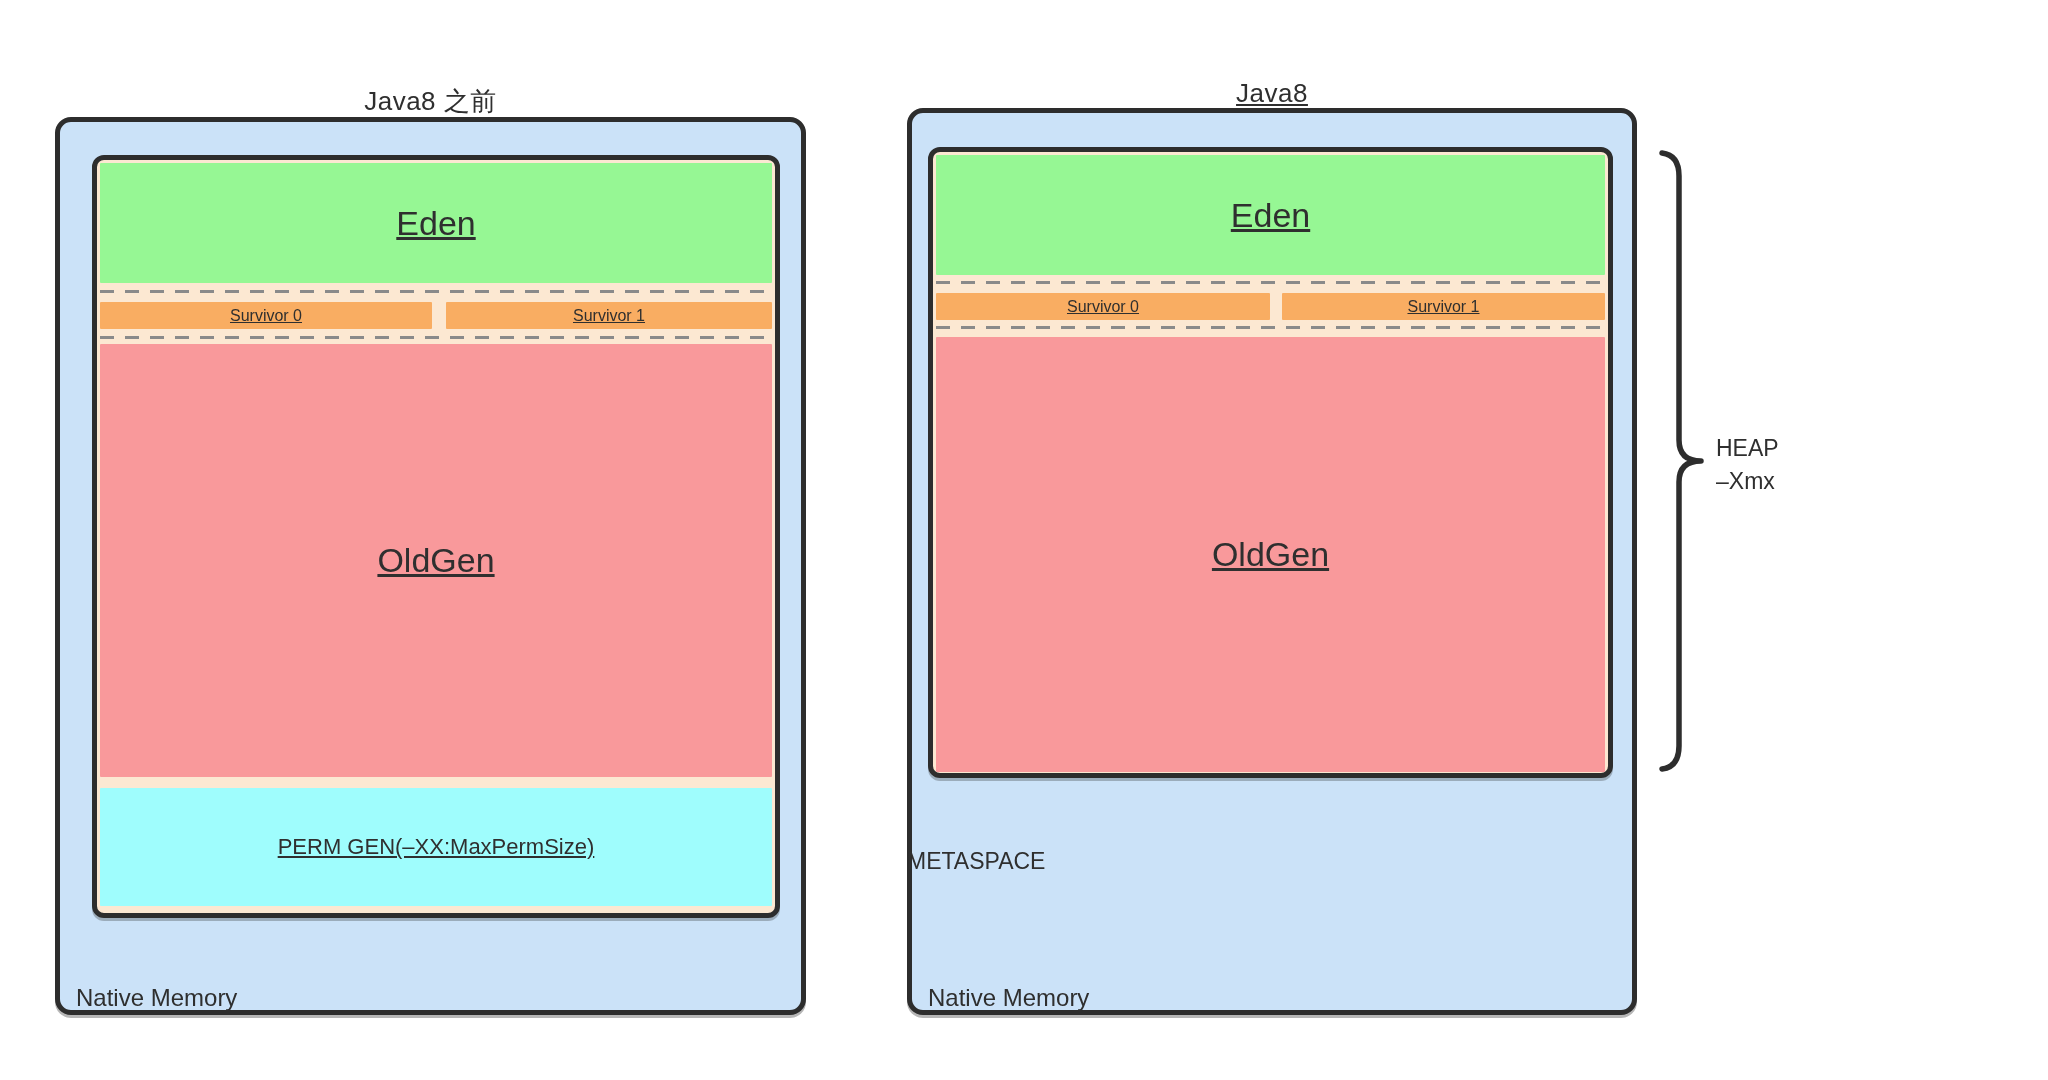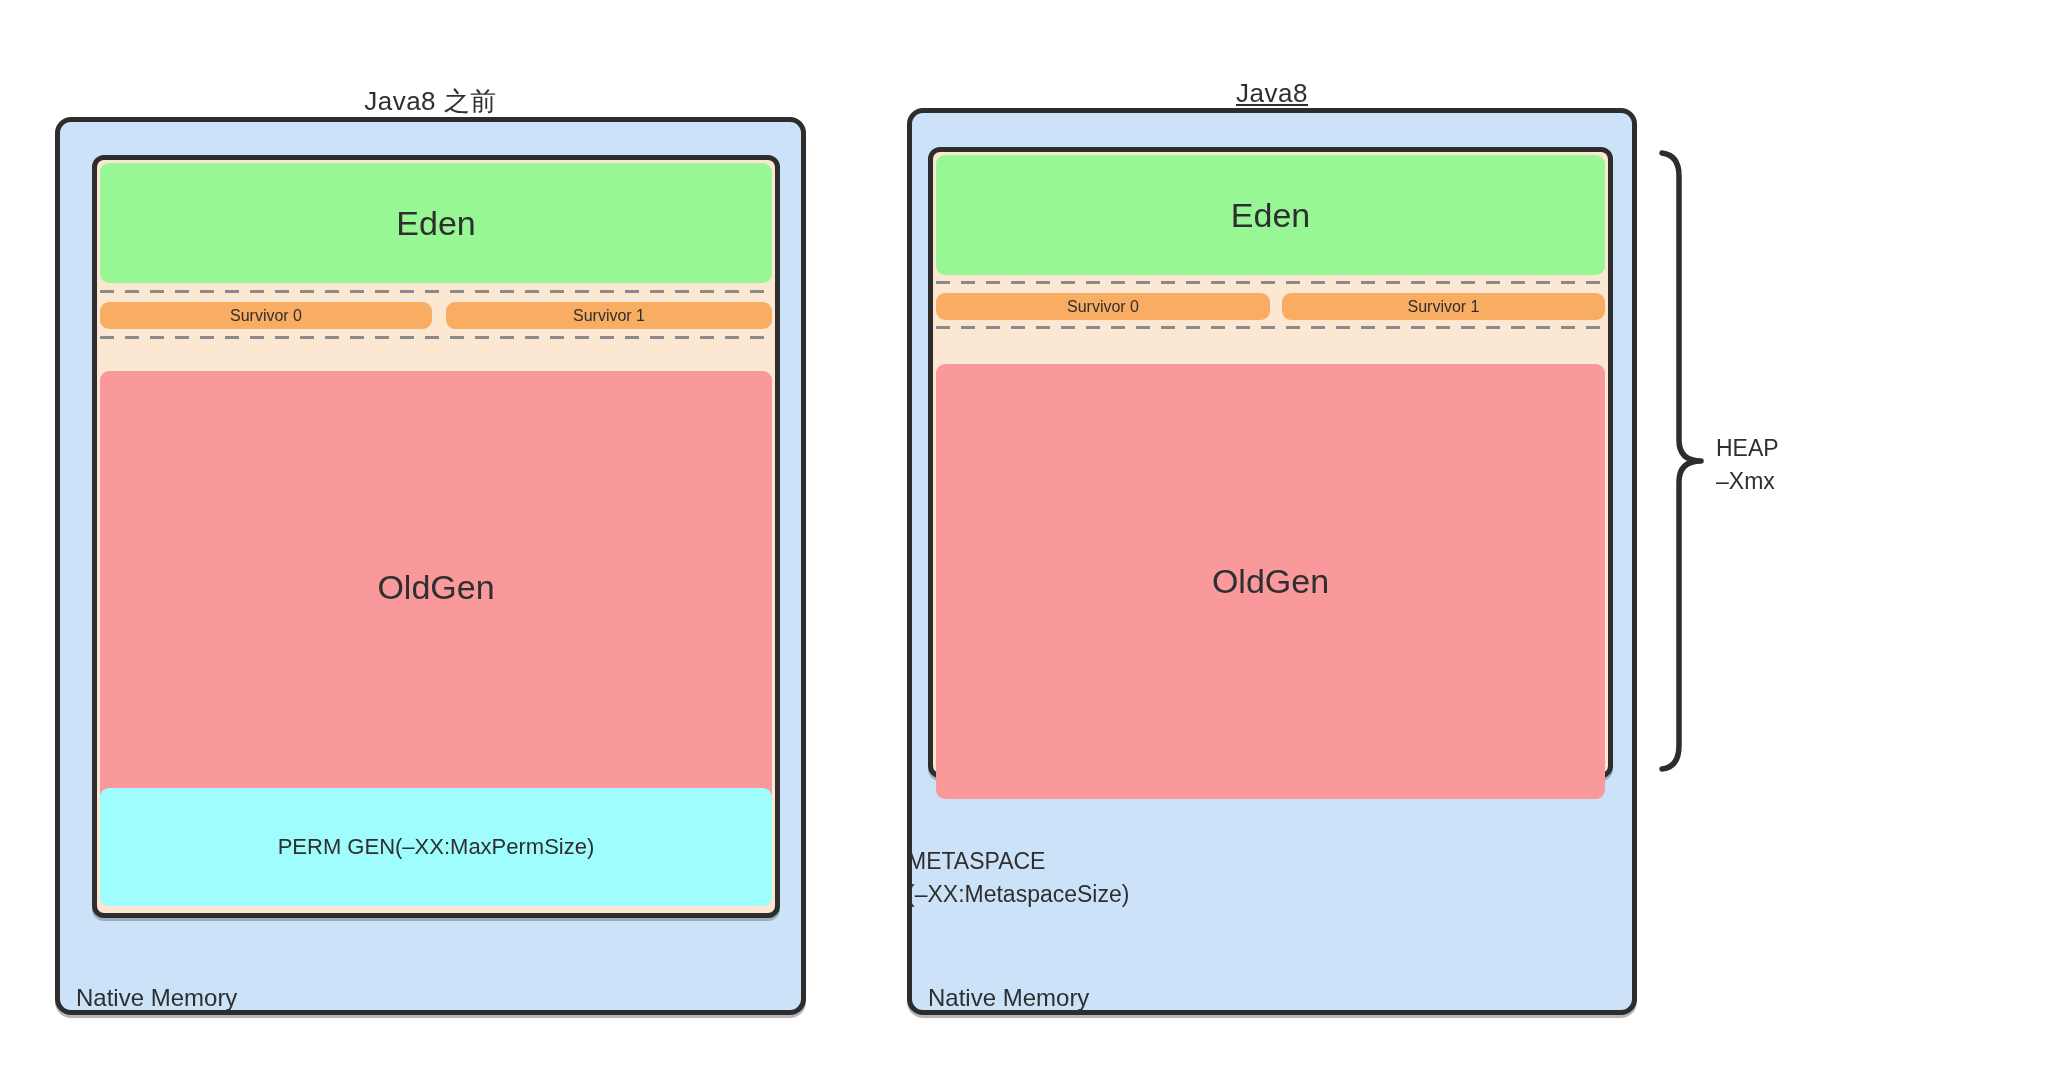--- a/index.html
+++ b/index.html
@@ -26,27 +26,28 @@
     border-radius:16px;
     box-shadow:0 3px 0 rgba(45,45,45,.35);
   }
   .inner-box{
     background:var(--heap-fill);
     border:5px solid var(--border);
     border-radius:12px;
     box-shadow:0 3px 0 rgba(45,45,45,.3);
   }
   .region{
-    border-radius:9px;
+    border-radius:1px;
     display:flex;align-items:center;justify-content:center;
     text-align:center;
+    text-decoration:underline;
   }
   .eden{background:var(--eden-fill);font-size:34px;}
   .survivor{background:var(--survivor-fill);font-size:16px;}
-  .oldgen{background:var(--oldgen-fill);font-size:34px;margin-top:27px;}
+  .oldgen{background:var(--oldgen-fill);font-size:34px;}
   .permgen{background:var(--permgen-fill);font-size:22px;flex-direction:row;line-height:30px;}
   .dashed-line{
     height:3px;
     background:repeating-linear-gradient(90deg,var(--dash) 0 14px,transparent 14px 25px);
   }
   .native-label{font-size:24px;}
   .metaspace-label{font-size:23px;text-align:left;line-height:33px;}
   .brace-label{font-size:23px;line-height:33px;}
   svg{display:block;}
 </style>
@@ -107,21 +108,20 @@
   </div>
 
   <div class="abs dashed-line" style="left:936px;top:326px;width:669px;"></div>
 
   <div class="abs region oldgen" style="left:936px;top:337px;width:669px;height:435px;">
     <span>OldGen</span>
   </div>
 
   <div class="abs metaspace-label" style="left:907px;top:845px;width:730px;">
     <div>METASPACE</div>
-    <div>(–XX:MetaspaceSize)</div>
   </div>
 
   <div class="abs native-label" style="left:928px;top:984px;">Native Memory</div>
 
   <svg class="abs" style="left:1656px;top:150px;" width="52" height="622" viewBox="0 0 52 622">
     <path d="M 6 3 Q 23 5 23 26 L 23 290 Q 23 311 45 311 Q 23 311 23 332 L 23 596 Q 23 617 6 619" fill="none" stroke="#2d2d2d" stroke-width="5.5" stroke-linecap="round" stroke-linejoin="round"></path>
   </svg>
 
   <div class="abs brace-label" style="left:1716px;top:432px;">
     <div>HEAP</div>

